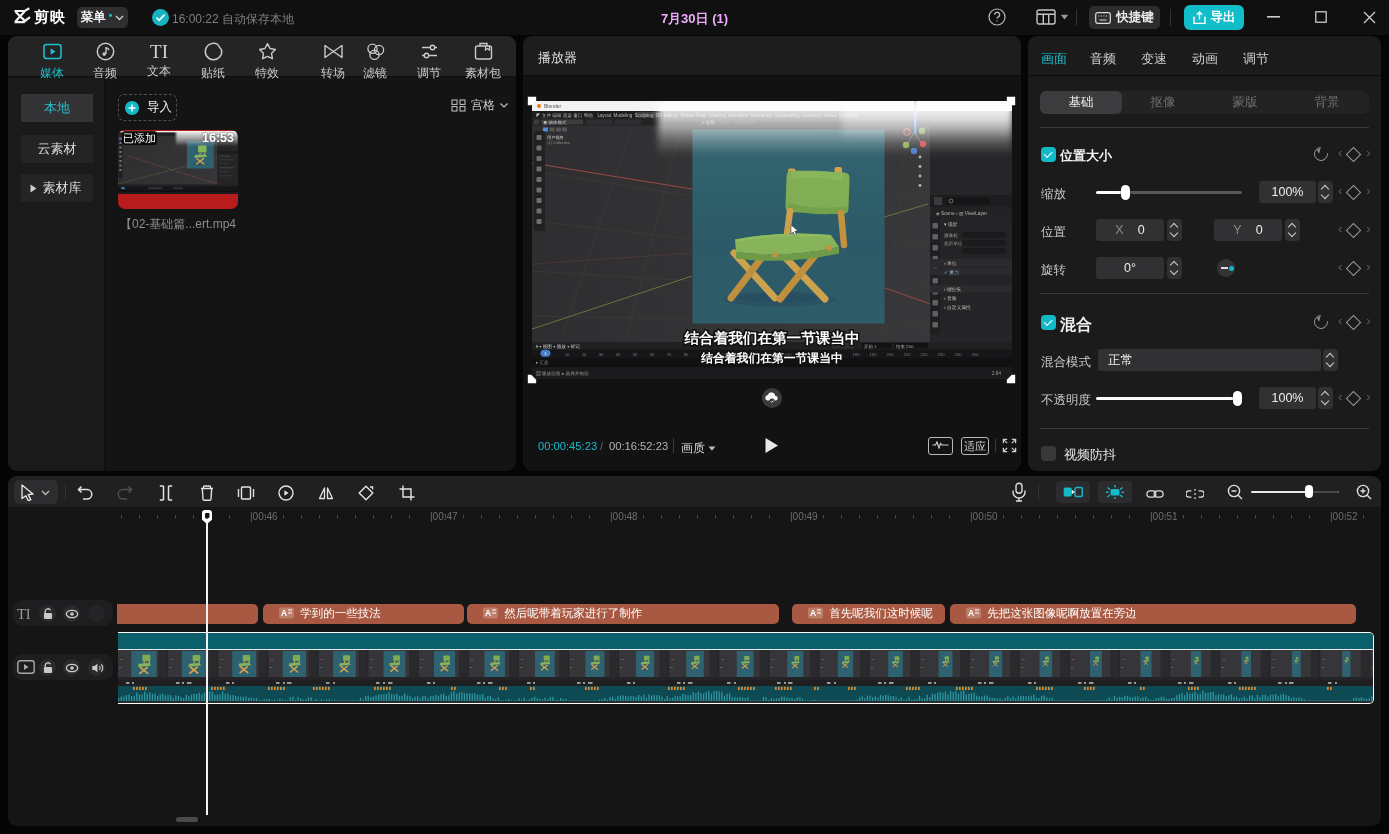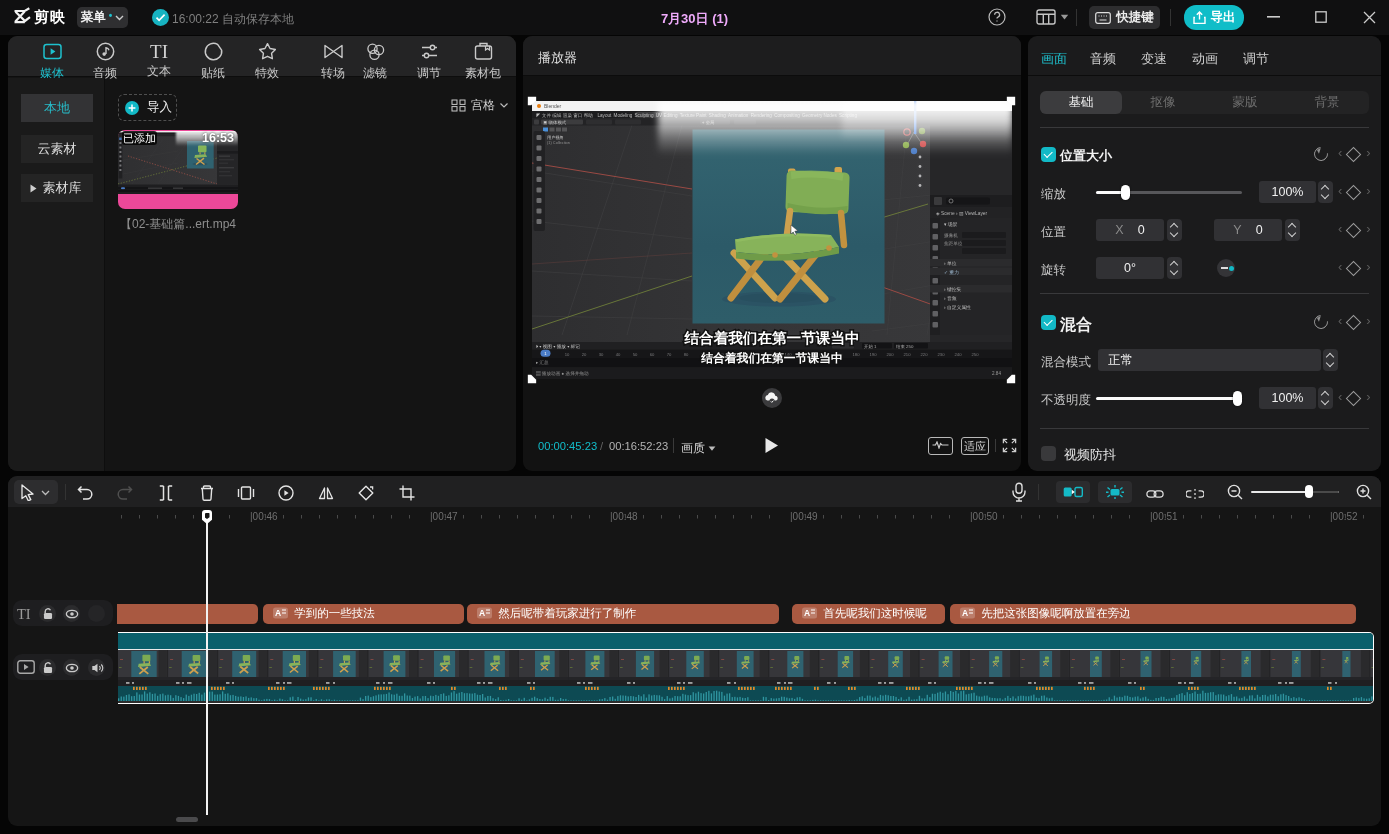--- a/index.html
+++ b/index.html
@@ -61,21 +61,21 @@
   .kf::before { content:""; position:absolute; left:12px; top:3.4px; width:9px; height:9px;
      border:1.4px solid #9a9a9a; transform:rotate(45deg); }
   .kf::after { content:"‹›"; position:absolute; left:0; top:-1px; width:33px; color:#5c5c5c;
      font-size:13px; letter-spacing:24px; text-indent:2px; }
 
   
   .tbi { width:18px; height:18px; }
   .thico { width:17px; height:17px; background:#2b2b2d; border-radius:50%; }
   .thico svg { width:16px; height:16px; margin:0.5px; }
   .tseg { top:128px; height:19.5px; background:#a95941; border-radius:5px; color:#fff; font-size:11.5px;
-     line-height:19.5px; white-space:nowrap; overflow:hidden; padding-left:10px; }
+     line-height:19.5px; white-space:nowrap; overflow:hidden; padding-left:16px; }
   .ticon { display:inline-block; font-size:8.5px; font-weight:bold; background:rgba(255,255,255,0.22);
      border-radius:2.5px; padding:1px 2px; margin-right:6px; line-height:9px; transform:translateY(-1.5px); }
 </style>
 </head>
 <body>
 
 <div id="titlebar" class="abs">
 
   <svg class="abs" style="left:13px;top:7px" width="19" height="19" viewBox="0 0 19 19">
     <g stroke="#f2f2f2" stroke-width="2.2" fill="none">
@@ -107,21 +107,21 @@
       <path d="M0.8 0.8 h7.4 L4.5 5.4 z" fill="#999"></path>
     </svg>
   <div class="abs sep-v" style="left:1076px;top:9px;height:17px;background:#333"></div>
   <div class="abs" style="left:1089px;top:6px;width:71px;height:23px;background:#2d2d2f;border-radius:5px;display:flex;align-items:center;justify-content:center;gap:5px;color:#ececec;font-size:12.5px;font-weight:bold">
     <svg width="16" height="12" viewBox="0 0 16 12">
         <rect x=".7" y=".7" width="14.6" height="10.6" rx="2" stroke="#ddd" stroke-width="1.2" fill="none"></rect>
         <path d="M3.5 4 h1 M6 4 h1 M8.5 4 h1 M11 4 h1 M4.5 8 h7" stroke="#ddd" stroke-width="1.2"></path>
       </svg>
     快捷键</div>
   <div class="abs sep-v" style="left:1170px;top:9px;height:17px;background:#333"></div>
-  <div class="abs" style="left:1184px;top:5px;width:60px;height:25px;background:#10bdc8;border-radius:12px;display:flex;align-items:center;justify-content:center;gap:5px;color:#fff;font-size:12.5px;font-weight:bold">
+  <div class="abs" style="left:1184px;top:5px;width:60px;height:25px;background:#10bdc8;border-radius:6px;display:flex;align-items:center;justify-content:center;gap:5px;color:#fff;font-size:12.5px;font-weight:bold">
     <svg width="13" height="13" viewBox="0 0 13 13">
         <path d="M6.5 8.5 V1.5 M3.8 3.8 L6.5 1 l2.7 2.8" stroke="#fff" stroke-width="1.4" fill="none"></path>
         <path d="M2 6.5 H1 v6 h11 v-6 h-1" stroke="#fff" stroke-width="1.4" fill="none"></path>
       </svg>
     导出</div>
   <svg class="abs" style="left:1267px;top:16px" width="13" height="2" viewBox="0 0 13 2">
       <rect width="13" height="1.6" fill="#ccc"></rect>
     </svg>
   <svg class="abs" style="left:1315px;top:11px" width="12" height="12" viewBox="0 0 12 12">
       <rect x=".8" y=".8" width="10.4" height="10.4" stroke="#ccc" stroke-width="1.3" fill="none"></rect>
@@ -220,21 +220,21 @@
         <rect x="9" y="1" width="5" height="4.4" stroke="#c9c9c9" fill="none"></rect>
         <rect x="1" y="7.6" width="5" height="4.4" stroke="#c9c9c9" fill="none"></rect>
         <rect x="9" y="7.6" width="5" height="4.4" stroke="#c9c9c9" fill="none"></rect>
       </svg>
     宫格
     <svg width="8" height="5" viewBox="0 0 8 5">
         <path d="M0.5 0.5 L4 4 L7.5 0.5" stroke="#bbb" stroke-width="1.2" fill="none"></path>
       </svg>
   </div>
 
-  <div id="mediathumb" class="abs" style="left:110px;top:94px;width:120px;height:79px;background:#ec4899;border-radius:7px;overflow:hidden">
+  <div id="mediathumb" class="abs" style="left:110px;top:94px;width:120px;height:79px;background:#b91c1c;border-radius:7px;overflow:hidden">
     <div class="abs" style="left:0;top:1px;width:120px;height:63px;overflow:hidden">
       <svg width="120" height="63" viewBox="0 0 120 63" style="display:block">
           <defs>
             <linearGradient id="mglow" x1="0" y1="0" x2="0" y2="1">
               <stop offset="0" stop-color="#fff" stop-opacity="0.97"></stop>
               <stop offset="0.55" stop-color="#fff" stop-opacity="0.5"></stop>
               <stop offset="1" stop-color="#fff" stop-opacity="0"></stop>
             </linearGradient>
             <filter id="mbl">
               <feGaussianBlur stdDeviation="1"></feGaussianBlur>

